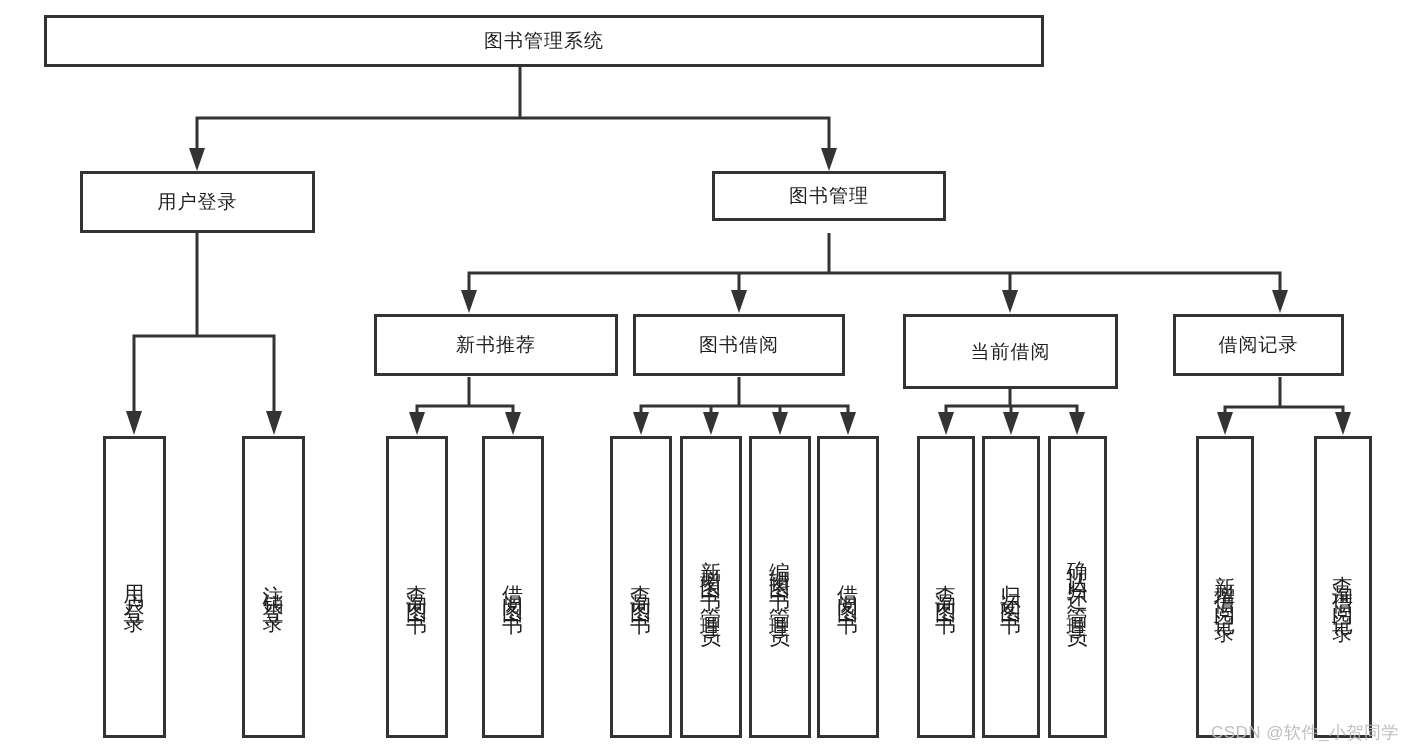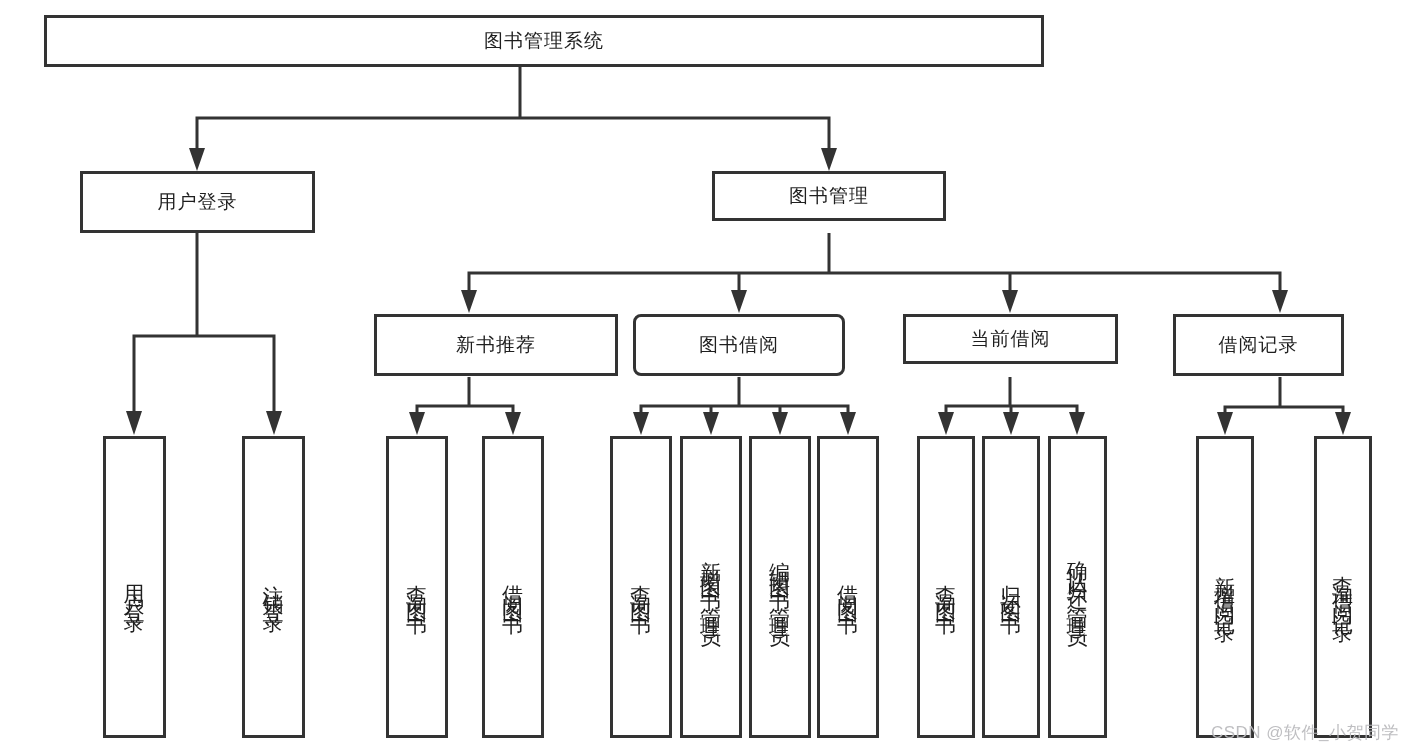--- a/index.html
+++ b/index.html
@@ -112,24 +112,24 @@
   <div class="node h-label" style="left:80px; top:171px; width:235px; height:62px;">
     <span>用户登录</span>
   </div>
   <div class="node h-label" style="left:712px; top:171px; width:234px; height:50px;">
     <span>图书管理</span>
   </div>
 
   <div class="node h-label" style="left:346px; top:314px; width:244px; height:62px;margin-left:28px;">
     <span>新书推荐</span>
   </div>
-  <div class="node h-label" style="left:633px; top:314px; width:212px; height:62px;border-radius:8px;">
+  <div class="node h-label" style="left:633px; top:314px; width:212px; height:62px;">
     <span>图书借阅</span>
   </div>
-  <div class="node h-label" style="left:903px; top:314px; width:215px; height:50px;">
+  <div class="node h-label" style="left:903px; top:314px; width:215px; height:75px;">
     <span>当前借阅</span>
   </div>
   <div class="node h-label" style="left:1173px; top:314px; width:171px; height:62px;">
     <span>借阅记录</span>
   </div>
 
   <div class="node leaf" style="left:103px; width:63px;">
     <span class="v-text">用户登录</span>
   </div>
   <div class="node leaf" style="left:242px; width:63px;">

